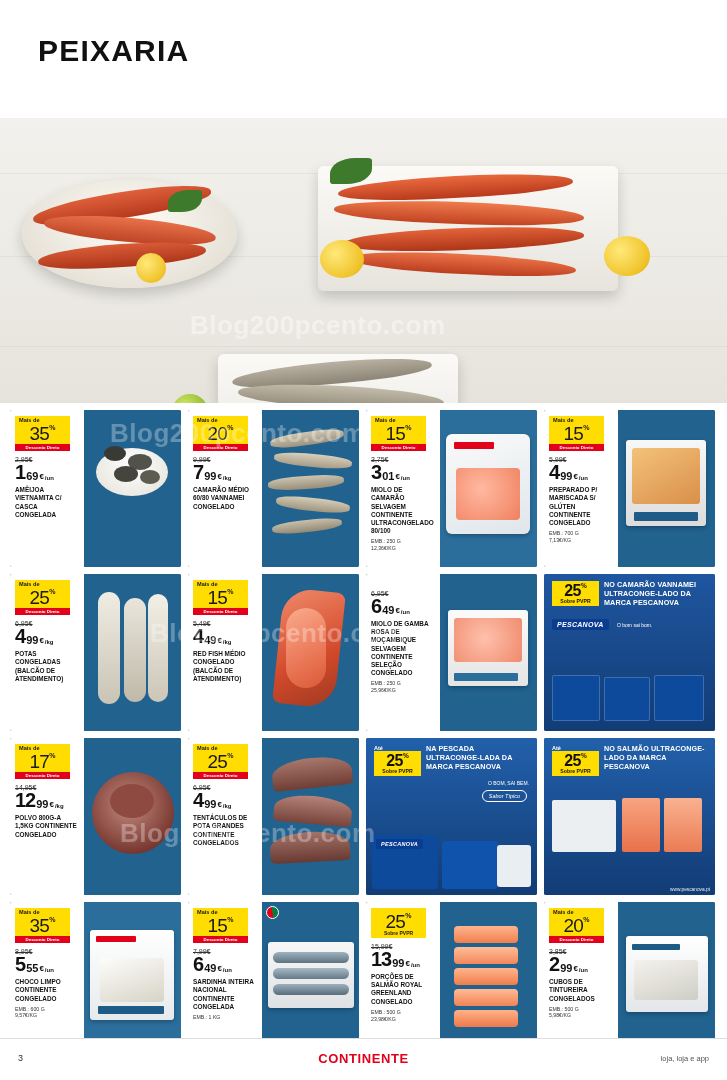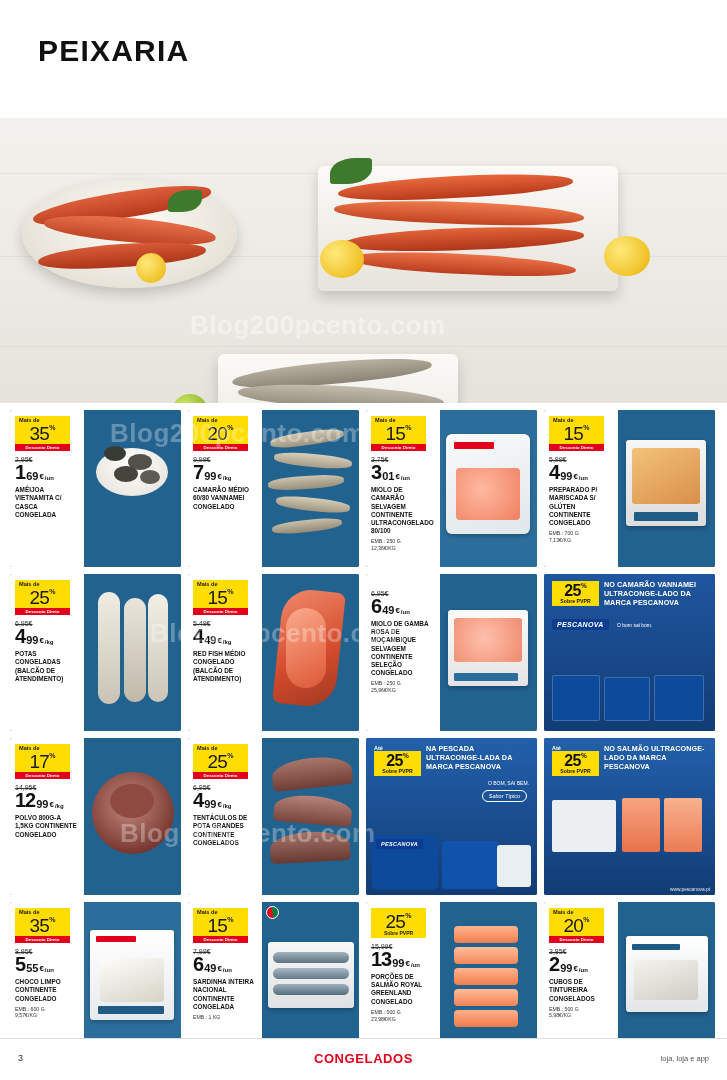--- a/index.html
+++ b/index.html
@@ -604,17 +604,17 @@
     </div>
 
   </div>
 
   <div class="watermark dark" style="left:110px; top:418px;">Blog200pcento.com</div>
   <div class="watermark dark" style="left:150px; top:618px;">Blog200pcento.com</div>
   <div class="watermark dark" style="left:120px; top:818px;">Blog200pcento.com</div>
 
   <div class="footer">
     <div class="pagenum">3</div>
-    <div class="brandlogo">CONGELADOS</div>
+    <div class="brandlogo">CONTINENTE</div>
     <div class="footright">loja, loja e app</div>
   </div>
 
 </div>
 
 </body></html>

